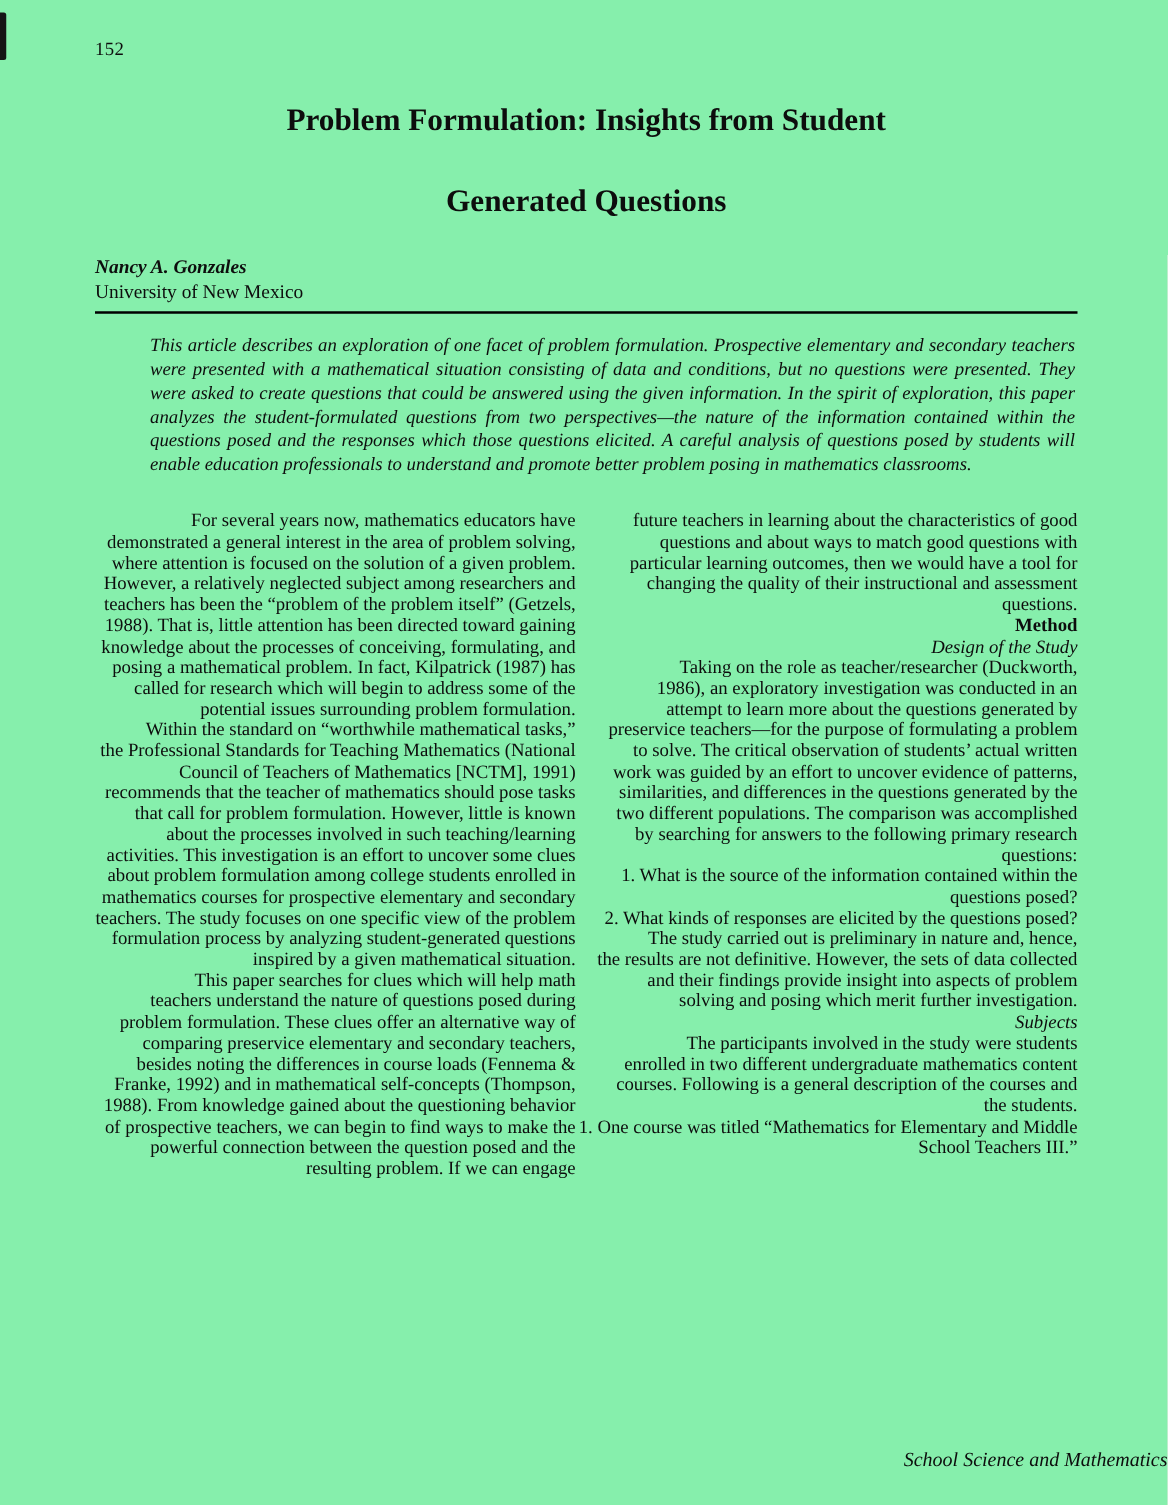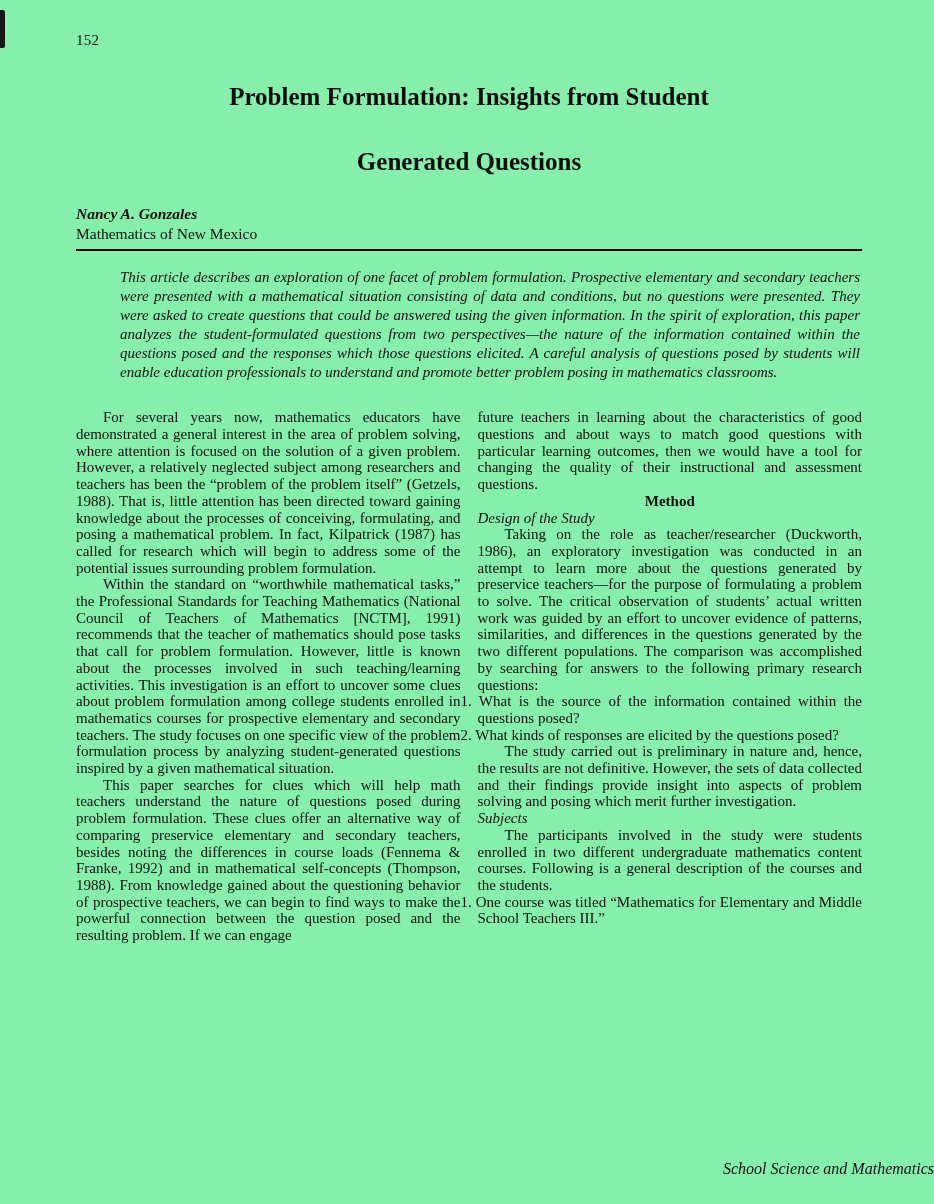--- a/index.html
+++ b/index.html
@@ -34,21 +34,21 @@
     margin: 17px 2px 0 44px;
     font-style: italic;
     font-size: 15px; line-height: 19px;
     text-align: justify;
   }
   .columns {
     display: flex; gap: 17px;
     margin-top: 27px;
   }
   .col { flex: 1 1 0; font-size: 15px; line-height: 16.7px; text-align: justify; }
-  .col p { margin: 0; }
+  .col p { margin: 0; text-align: right; }
   .indent { text-indent: 27px; }
   .section-heading {
     text-align: center; font-weight: bold;
     margin: 11px 0 10px 0;
     text-indent: 0;
   }
   .sub-heading { font-style: italic; margin: 11px 0 2px 0; text-indent: 0; }
   .ital { }
   .list-item {
     margin-left: 46px;
@@ -69,21 +69,21 @@
 
   <div class="page-number">152</div>
 
   <h1 class="title">
     <span class="tline">Problem Formulation:  Insights from Student</span>
     <span class="tline">Generated Questions</span>
   </h1>
 
   <div class="author-block">
     <div class="author">Nancy A. Gonzales</div>
-    <div class="affiliation">Mathematics of New Mexico</div>
+    <div class="affiliation">University of New Mexico</div>
   </div>
 
   <hr class="rule">
 
   <p class="abstract">This article describes an exploration of one facet of problem formulation.  Prospective elementary and secondary teachers were presented with a mathematical situation consisting of data and conditions, but no questions were presented.  They were asked to create questions that could be answered using the given information. In the spirit of exploration, this paper analyzes the student-formulated questions from two perspectives—the nature of the information contained within the questions posed and the responses which those questions elicited.  A careful analysis of questions posed by students will enable education professionals to understand and promote better problem posing in mathematics classrooms.</p>
 
   <div class="columns">
 
     <div class="col">
       <p class="indent">For several years now, mathematics educators have demonstrated a general interest in the area of problem solving, where attention is focused on the solution of a given problem.  However, a relatively neglected subject among researchers and teachers has been the “problem of the problem itself” (Getzels, 1988).  That is, little attention has been directed toward gaining knowledge about the processes of conceiving, formulating, and posing a mathematical problem.  In fact, Kilpatrick (1987) has called for research which will begin to address some of the potential issues surrounding problem formulation.</p>

